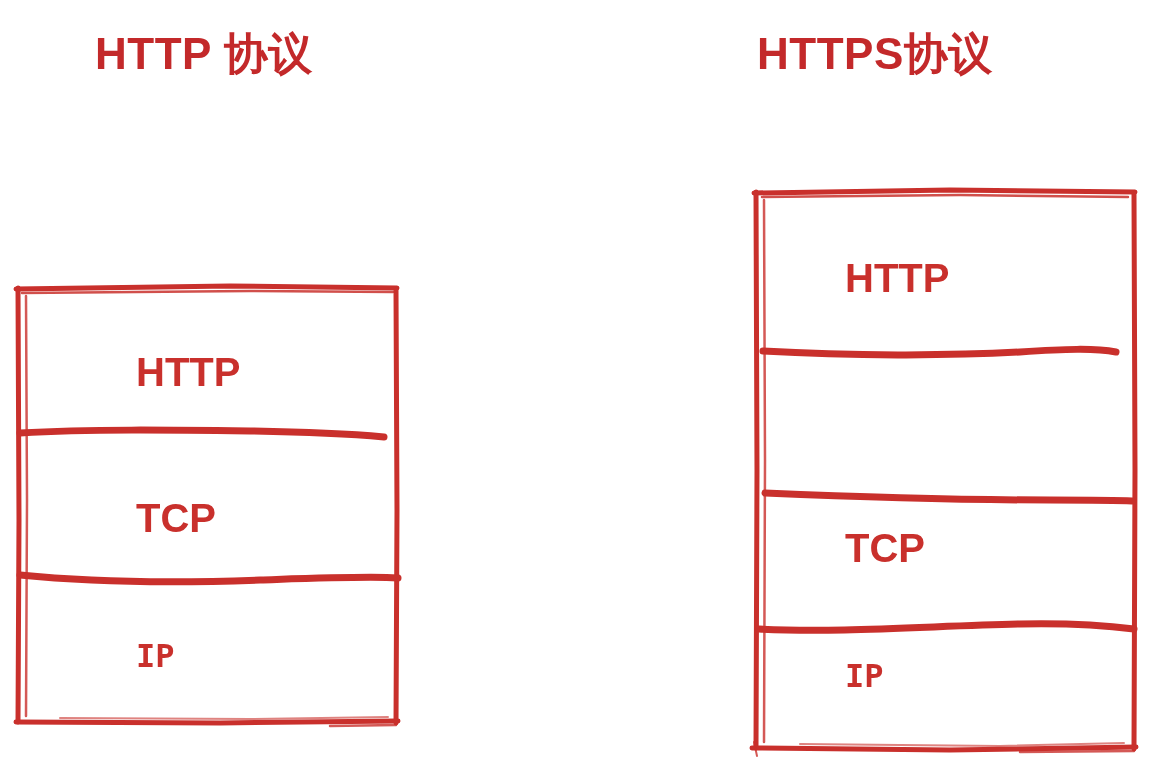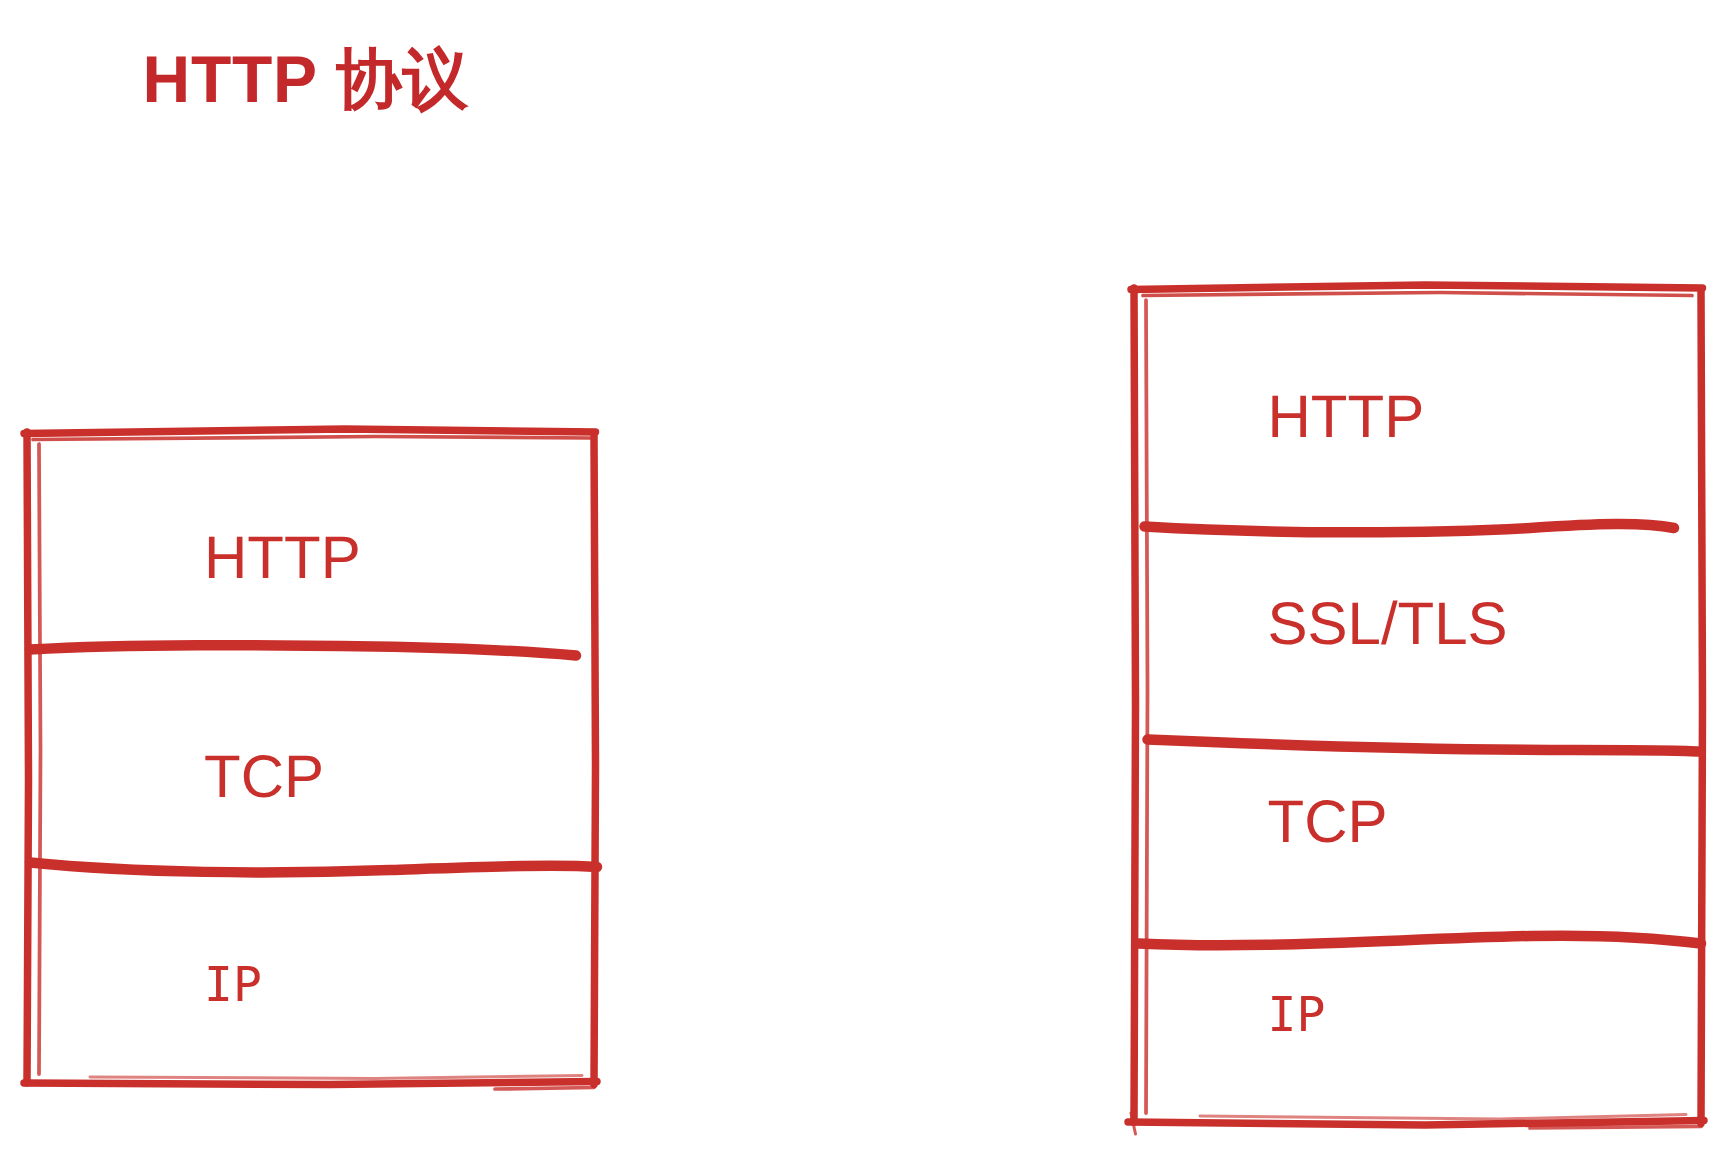--- a/index.html
+++ b/index.html
@@ -46,20 +46,21 @@
   }
 
   
   .layer-label {
     position: absolute;
     color: #c9302c;
     font-size: 40px;
     line-height: 1;
     white-space: pre;
     font-family: "Liberation Sans", sans-serif;
+    font-weight: bold;
   }
   .layer-label.mono {
     font-family: "DejaVu Sans Mono", monospace;
     font-size: 32px;
   }
 
   
   #lbl-l-http { left: 136px; top: 352px; }
   #lbl-l-tcp  { left: 136px; top: 498px; }
   #lbl-l-ip   { left: 136px; top: 640px; }
@@ -76,20 +77,21 @@
     background: transparent;
   }
 </style>
 </head>
 <body>
 
 <div class="canvas">
 
   <div class="title" id="title-left">HTTP 协议</div>
 
+  <div class="title" id="title-right">HTTPS协议</div>
 
   <svg class="sketch" viewBox="0 0 1153 771" xmlns="http://www.w3.org/2000/svg">
 
     <g fill="none" stroke="#c9302c" stroke-linecap="round" stroke-linejoin="round">
 
       <path d="M 16 289 L 230 286 L 397 288" stroke-width="5"></path>
       <path d="M 22 293 L 250 291 L 393 292" stroke-width="2.5" opacity="0.85"></path>
 
       <path d="M 18 288 L 19 520 L 18 722" stroke-width="5"></path>
       <path d="M 26 296 L 27 500 L 26 716" stroke-width="2.5" opacity="0.8"></path>
@@ -130,21 +132,20 @@
   </svg>
 
   <div class="layer-label" id="lbl-l-http">HTTP</div>
 
   <div class="layer-label" id="lbl-l-tcp">TCP</div>
 
   <div class="layer-label mono" id="lbl-l-ip">IP</div>
 
   <div class="layer-label" id="lbl-r-http">HTTP</div>
 
-  <div class="layer-label" id="lbl-r-ssltls">SSL/TLS</div>
 
   <div class="layer-label" id="lbl-r-tcp">TCP</div>
 
   <div class="layer-label mono" id="lbl-r-ip">IP</div>
 
   <div class="layer-zone" style="left:18px; top:290px; width:378px; height:142px;"></div>
   <div class="layer-zone" style="left:18px; top:433px; width:378px; height:144px;"></div>
   <div class="layer-zone" style="left:18px; top:578px; width:378px; height:144px;"></div>
 
   <div class="layer-zone" style="left:756px; top:194px; width:378px; height:157px;"></div>

